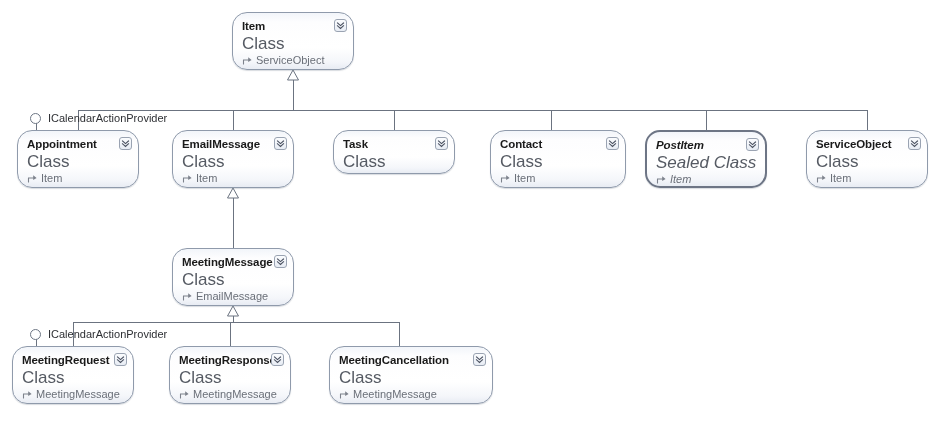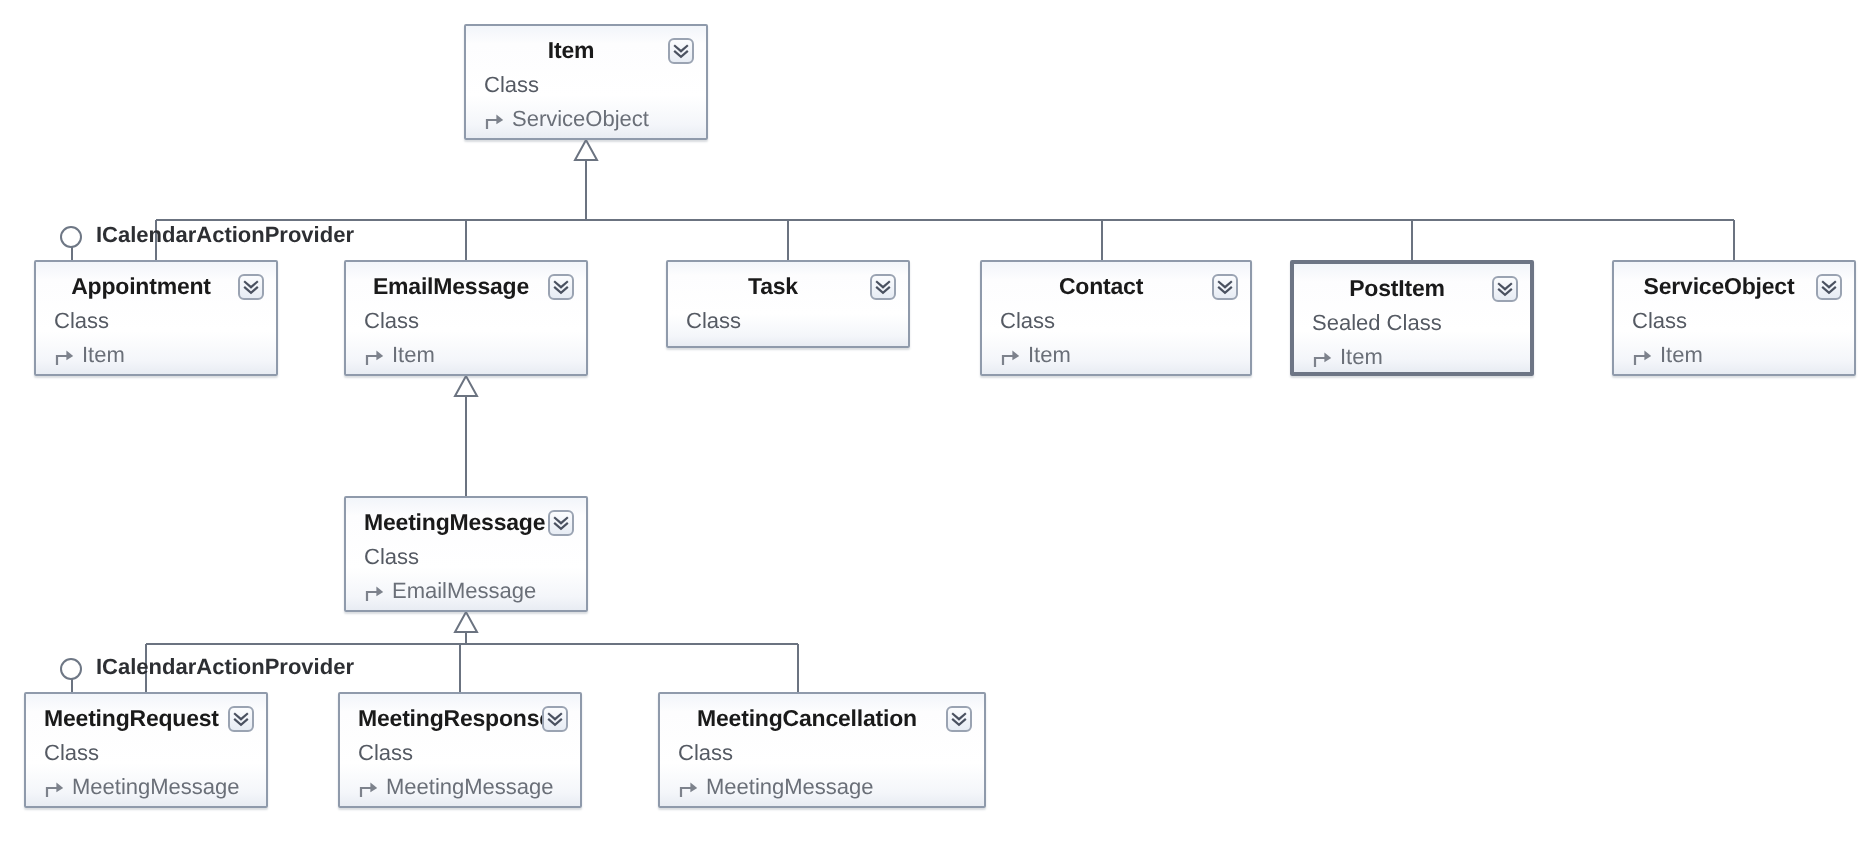--- a/index.html
+++ b/index.html
@@ -30,52 +30,52 @@
     width: 937px;
     height: 421px;
     pointer-events: none;
   }
 
   
   .class-box {
     position: absolute;
     box-sizing: border-box;
     border: 1px solid #8f9aab;
-    border-radius: 1px;
+    border-radius: 15px;
     background: linear-gradient(to bottom,
                 #f2f5fa 0%,
                 #fdfdfe 16%,
                 #ffffff 62%,
                 #f4f6fa 88%,
                 #e8ecf3 100%);
     box-shadow: 0 1px 1px rgba(120,130,145,0.28);
     overflow: hidden;
-    text-align: center;
   }
   .class-box.sealed {
     border: 2px solid #6d7585;
+    font-style: italic;
   }
 
   .cb-title {
     position: absolute;
     left: 9px;
     top: 7px;
     right: 24px;
     font-size: 11.5px;
     font-weight: bold;
     color: #1a1a1a;
     line-height: 13px;
     white-space: nowrap;
     letter-spacing: -0.1px;
   }
   .cb-stereotype {
     position: absolute;
     left: 9px;
     top: 24px;
-    font-size: 11px;
+    font-size: 17px;
     color: #555a63;
     line-height: 13px;
     white-space: nowrap;
   }
   .cb-base {
     position: absolute;
     left: 9px;
     top: 41px;
     font-size: 11px;
     color: #6a6f78;
@@ -124,21 +124,20 @@
     border-radius: 50%;
     background: #ffffff;
     flex: 0 0 auto;
   }
   .lollipop .iface-label {
     margin-left: 7px;
     font-size: 11px;
     color: #2d2f33;
     white-space: nowrap;
     line-height: 12px;
-    font-weight: bold;
   }
 </style>
 </head>
 <body>
 
 <div id="canvas">
 
   <svg id="connectors" width="937" height="421" viewBox="0 0 937 421" xmlns="http://www.w3.org/2000/svg">
     <g stroke="#6b7380" stroke-width="1" fill="none" shape-rendering="crispEdges">
 

